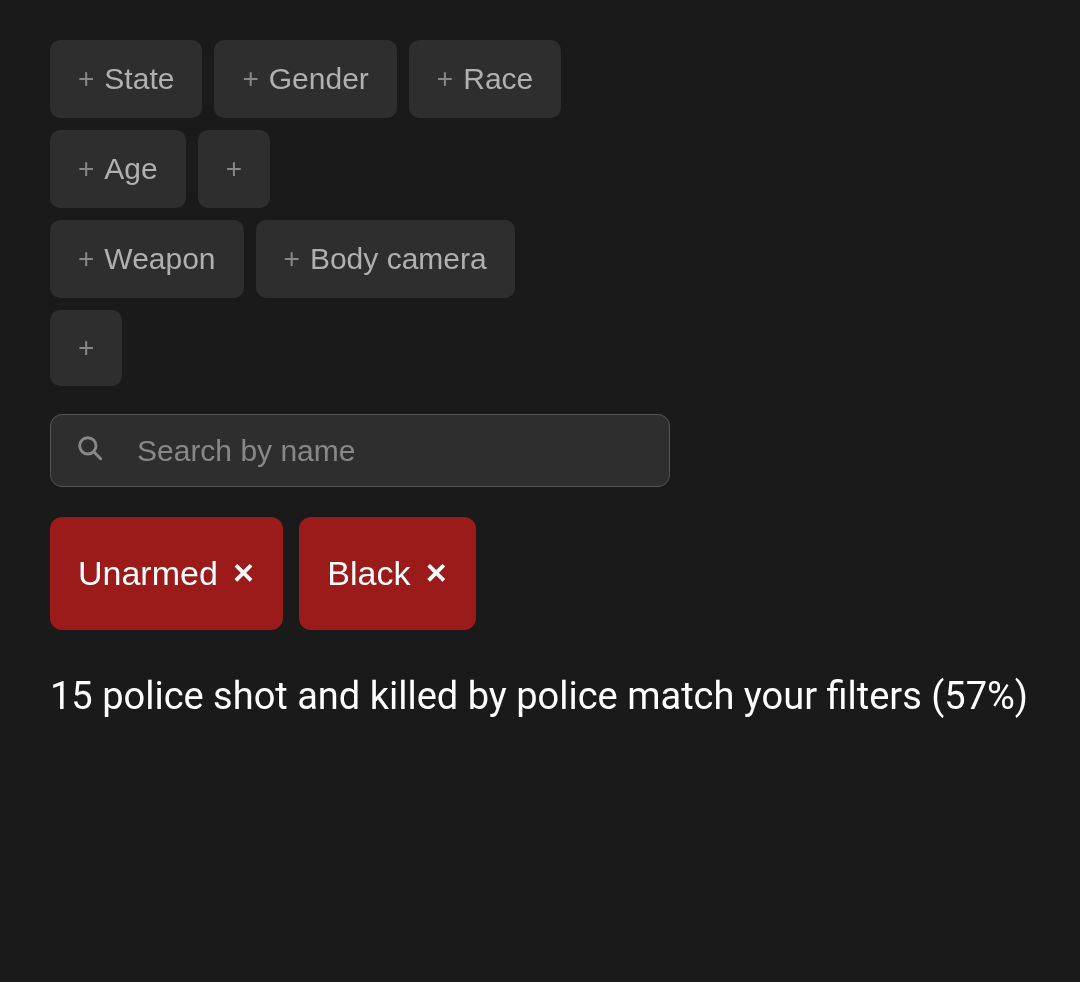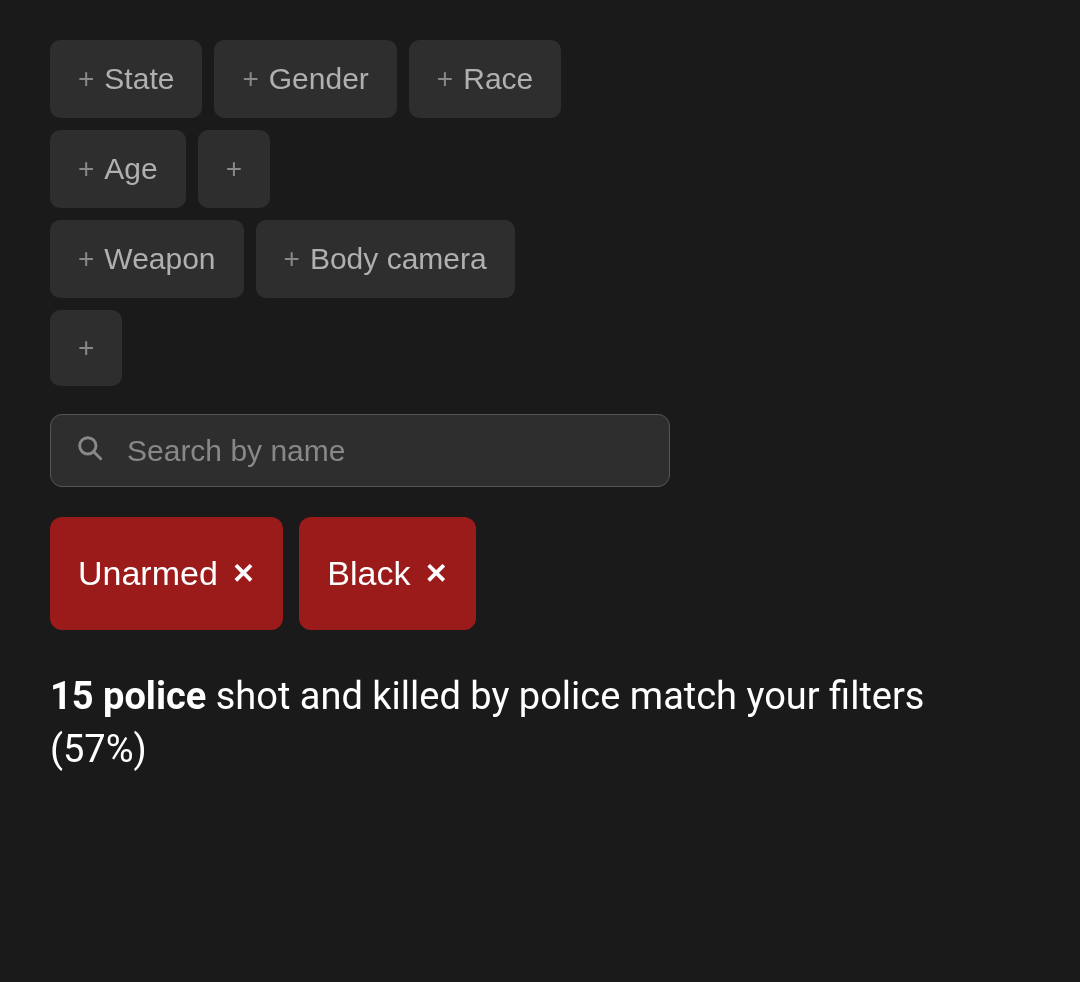--- a/index.html
+++ b/index.html
@@ -52,21 +52,21 @@
 
     .search-container {
       display: flex;
       align-items: center;
       background-color: #2e2e2e;
       border: 1.5px solid #555;
       border-radius: 12px;
       padding: 18px 24px;
       width: 620px;
       margin-bottom: 30px;
-      gap: 24px;
+      gap: 34px;
     }
 
     .search-icon-wrap {
       color: #888;
       font-size: 28px;
     }
 
     .search-input {
       background: transparent;
       border: none;
@@ -108,21 +108,21 @@
     }
 
     .result-text {
       font-size: 38px;
       line-height: 1.4;
       color: #ffffff;
       font-weight: 400;
     }
 
     .result-text strong {
-      font-weight: 700;
+      font-weight: 400;
     }
   </style>
 </head>
 <body>
 
 <div class="filter-grid">
 
   <div class="filter-row">
     <button class="filter-btn">
       <span class="plus-icon">+</span>

